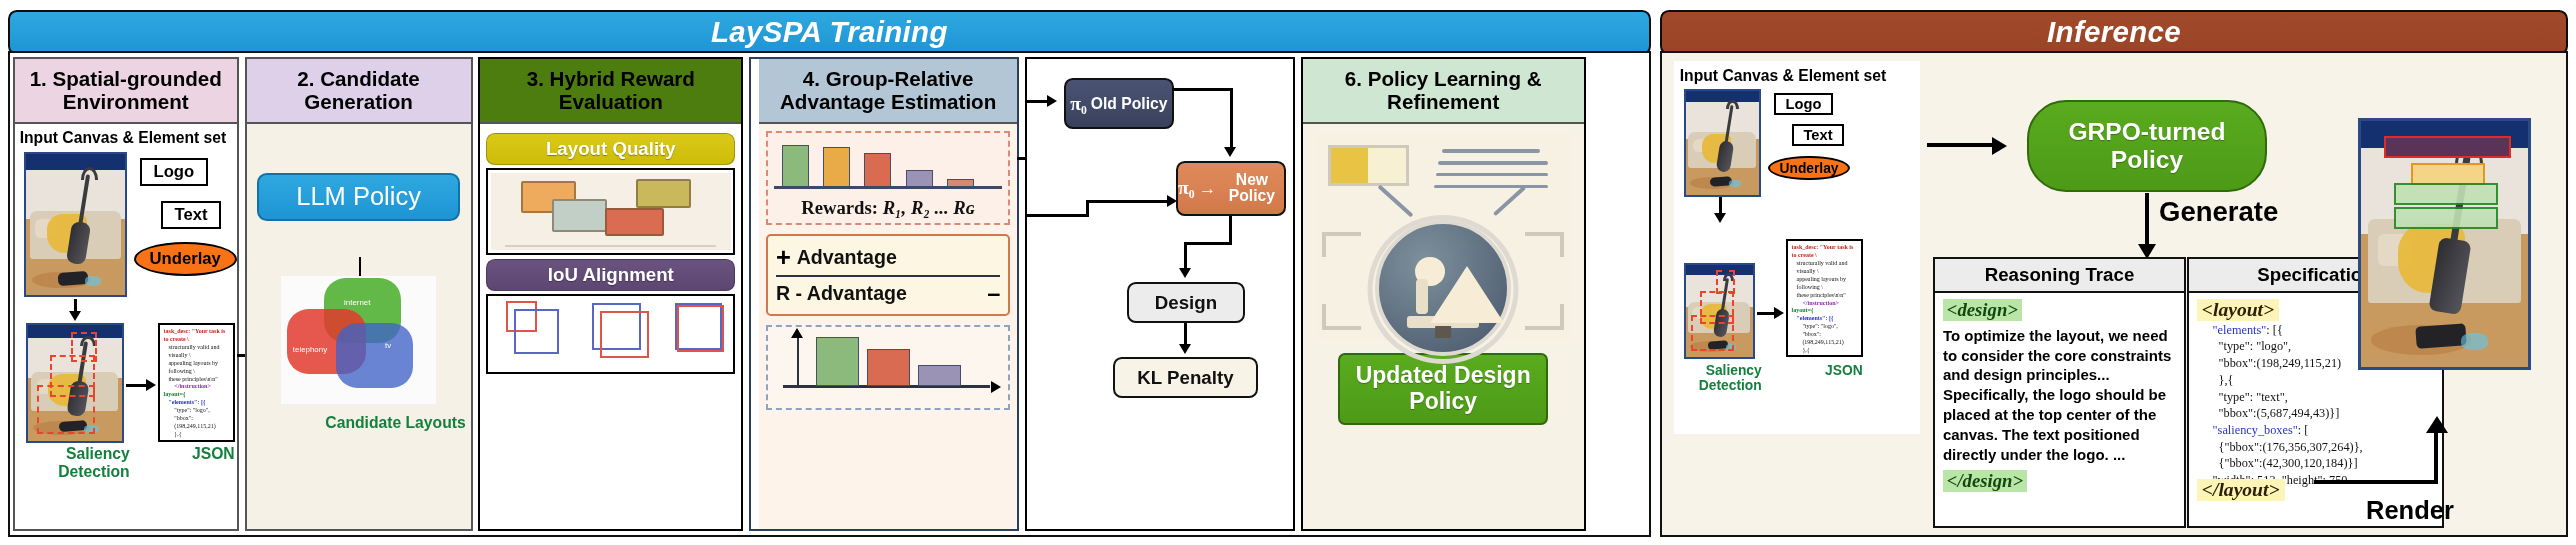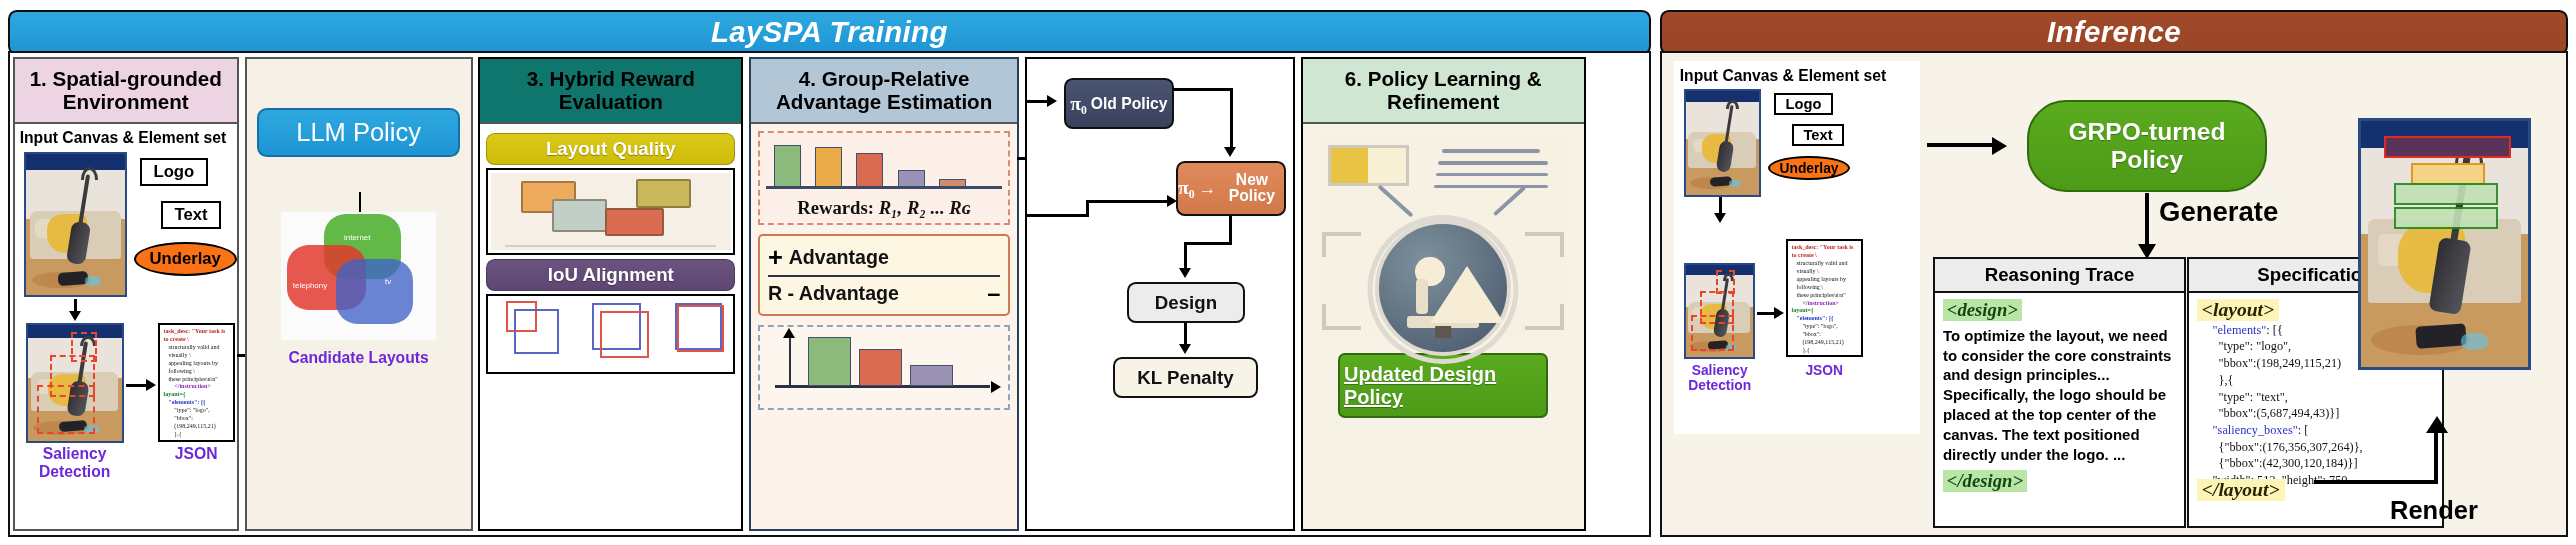--- a/index.html
+++ b/index.html
@@ -46,21 +46,21 @@
 
   #stage1 { width: 226px; }
   #stage1 .stage-head { background: #edd4e2; }
   #stage1 .stage-body { background: #fff; }
 
   #stage2 { width: 228px; }
   #stage2 .stage-head { background: #ded0e8; }
   #stage2 .stage-body { background: #f5f1e6; }
 
   #stage3 { width: 265px; }
-  #stage3 .stage-head { background: #0f766e; }
+  #stage3 .stage-head { background: #4d7c0f; }
   #stage3 .stage-body { background: #fff; }
 
   #stage4 { width: 270px; }
   #stage4 .stage-head { background: #b3c6d6; }
   #stage4 .stage-body { background: #fdf3eb; }
 
   #stage5 { width: 270px; }
   #stage5 .stage-head { background: #9ecabf; }
   #stage5 .stage-body { background: #fff; }
 
@@ -93,21 +93,21 @@
     background:#63c8ef; opacity:.6; border-radius:40%; }
 
   .sal-box { position:absolute; border:2px dashed #e8452c; }
 
   
   .tok { font-weight:bold; font-size:16.7px; color:#000;
          display:inline-flex; align-items:center; justify-content:center; }
   .tok-rect { border:2.9px solid #000; padding:2px 11.8px; background:#fff; }
   .tok-ellipse { border:2.9px solid #000; border-radius:50%; padding:4.9px 13.8px; background:#f97316; }
 
-  .cap { text-align:center; font-weight:bold; font-size:15.7px; color:#6d28d9; }
+  .cap { text-align:right; font-weight:bold; font-size:15.7px; color:#15803d; }
   .small-title { font-weight:bold; font-size:15.7px; color:#000; }
 
   
   .json-box {
     border:2.9px solid #000; background:#fff; padding:2.9px 3.9px;
     font-family:"Liberation Serif", serif; font-size:6px; line-height:1.32;
     color:#111; overflow:hidden;
   }
   .json-box .k-red   { color:#c0271a; font-weight:bold; }
   .json-box .k-green { color:#127a2a; font-weight:bold; }
@@ -180,24 +180,23 @@
   .emblem .mtn { position:absolute; left:40%; bottom:22%; width:0; height:0;
     border-left:37px solid transparent; border-right:37px solid transparent; border-bottom:57px solid #f7edd6; }
   .emblem .ground { position:absolute; left:22%; bottom:18%; width:56%; height:12.8px; background:#e9dfc8; border-radius:2.9px; }
   .emblem .stand { position:absolute; left:29%; bottom:29%; width:11.8px; height:35px; background:#e9dfc8; border-radius:3.9px; }
   .emblem .brack { position:absolute; width:39px; height:25.5px; border:4.9px solid #cfc9bd; }
   .emblem .legend-sw { position:absolute; left:11.8px; top:11.8px; width:81px; height:41px;
     border:3.9px solid #cfc9bd; background:#f8f0d2; }
   .emblem .legend-sw i { position:absolute; left:0; top:0; bottom:0; width:37px; background:#e9c344; }
   .emblem .ln { position:absolute; height:3.9px; background:#8a95a5; border-radius:2px; }
   .btn-green {
-    background:linear-gradient(#5aab1f,#4d9a17); color:#fff; font-weight:bold; font-size:20px;
-    border:2px solid #2f6a0c; border-radius:6.9px; padding:7.9px 3.9px; line-height:1.12;
+    background:linear-gradient(#5aab1f,#4d9a17); color:#fff; font-weight:bold; font-size:23px;
+    text-align:center; border:2px solid #2f6a0c; border-radius:6.9px; padding:7.9px 3.9px; line-height:1.12;
     text-shadow:0 1px 1px rgba(0,0,0,.3);
-    text-decoration:underline;
   }
 
   
   .inf-input { position:absolute; left:11.8px; top:7.9px; width:246px; height:226px; background:#fff; padding:5.9px; }
   .inf-sal   { position:absolute; left:11.8px; top:216px; width:246px; height:206px; background:#fff; padding:5.9px; }
   .pill-green {
     position:absolute; background:linear-gradient(#5aab1f,#4d9a17); color:#fff;
     border:2.9px solid #2f6a0c; border-radius:39px; display:flex; align-items:center;
     justify-content:center; text-align:center; font-weight:bold; font-size:24.6px; line-height:1.12;
     text-shadow:0 1px 1px rgba(0,0,0,.3);
@@ -295,20 +294,21 @@
           <div class="cap" style="position:absolute;left:138px;top:122px;width:77px;">JSON</div>
         </div>
       </div>
 
       <div class="wire" style="position:absolute;right:-16.7px;top:295px;width:16.7px;height:2.9px;"></div>
       <div class="wire" style="position:absolute;right:-18.7px;top:147px;width:2.9px;height:150px;"></div>
       <div class="arrow-r" style="position:absolute;right:-29.5px;top:142px;"></div>
     </div>
 
     <div class="stage" id="stage2">
+      <div class="stage-head">2. Candidate Generation</div>
       <div class="stage-body">
         <div style="margin:44px 5.9px 0;background:linear-gradient(#2fa8e0,#1e95d4);border:2px solid #1271a8;
                     border-radius:9.8px;color:#fff;font-size:25.5px;font-weight:normal;text-align:center;padding:7.9px 0;">LLM Policy</div>
 
         <div class="wire" style="position:absolute;left:50%;top:133px;width:2.9px;height:49px;"></div>
         <div class="arrow-d" style="position:absolute;left:calc(50% - 3.9px);top:180px;"></div>
 
         <div style="position:relative;margin:55px auto 0;width:155px;height:128px;background:#fbfbfb;">
           <div style="position:absolute;left:43px;top:2px;width:77px;height:65px;background:#4caf2e;opacity:.88;border-radius:21.6px;"></div>
           <div style="position:absolute;left:5.9px;top:33px;width:79px;height:65px;background:#e23a2e;opacity:.85;border-radius:21.6px;"></div>
@@ -344,21 +344,21 @@
             <div class="b" style="left:21.6px;top:9.8px;width:45px;height:45px;border:2px solid #5a66c4;"></div>
             <div class="b" style="left:100px;top:3.9px;width:49px;height:47px;border:2px solid #5a66c4;"></div>
             <div class="b" style="left:108px;top:11.8px;width:49px;height:47px;border:2px solid #e0544a;"></div>
             <div class="b" style="left:183px;top:3.9px;width:47px;height:47px;border:2px solid #5a66c4;"></div>
             <div class="b" style="left:185px;top:5.9px;width:47px;height:47px;border:2px solid #e0544a;"></div>
           </div>
         </div>
       </div>
     </div>
 
-    <div class="stage" id="stage4" style="border:2.9px solid #2b3f5a;">
+    <div class="stage" id="stage4" style="border:2.9px solid #2b3f5a;padding-left:8px;">
       <div class="stage-head">4. Group-Relative Advantage Estimation</div>
       <div class="stage-body" style="padding:6.9px;">
 
         <div class="dash-red" style="padding:3.9px;">
           <div class="bars" style="height:61px;">
             <div class="bar" style="left:9.8px;width:27.5px;height:43px;background:#8cb97c;"></div>
             <div class="bar" style="left:51px;width:27.5px;height:41px;background:#e8ab48;"></div>
             <div class="bar" style="left:92px;width:27.5px;height:35px;background:#d96c50;"></div>
             <div class="bar" style="left:134px;width:27.5px;height:17.7px;background:#9a93b5;"></div>
             <div class="bar" style="left:175px;width:27.5px;height:8.8px;background:#d38a73;"></div>
@@ -564,21 +564,21 @@
             <div class="i4">{"bbox":(42,300,120,184)}]</div>
             <div class="i3">"width": 513, "height": 750</div>
           </div>
         <div class="spec-tag" style="position:absolute;left:7.9px;bottom:-5.9px;">&lt;/layout&gt;</div>
       </div>
     </div>
 
     <div class="wire" style="position:absolute;left:652px;bottom:51px;width:122px;height:3.9px;"></div>
     <div class="wire" style="position:absolute;left:772px;bottom:51px;width:3.9px;height:55px;"></div>
     <div class="arrow-u" style="position:absolute;left:764px;bottom:102px;border-left-width:11.8px;border-right-width:11.8px;border-bottom-width:17.7px;"></div>
-    <div class="render-lbl" style="left:728px;bottom:9.8px;">Render</div>
+    <div class="render-lbl" style="left:704px;bottom:9.8px;">Render</div>
 
     <div class="photo render-photo" style="left:696px;top:65px;width:173px;height:252px;">
       <div class="sofa"></div>
         <div class="pillow"></div>
         <div class="throw"></div>
       <div class="floor-wet"></div>
         <div class="vac-handle"></div>
         <div class="vac-pole"></div>
       <div class="vac-body"></div>
         <div class="vac-base"></div>

